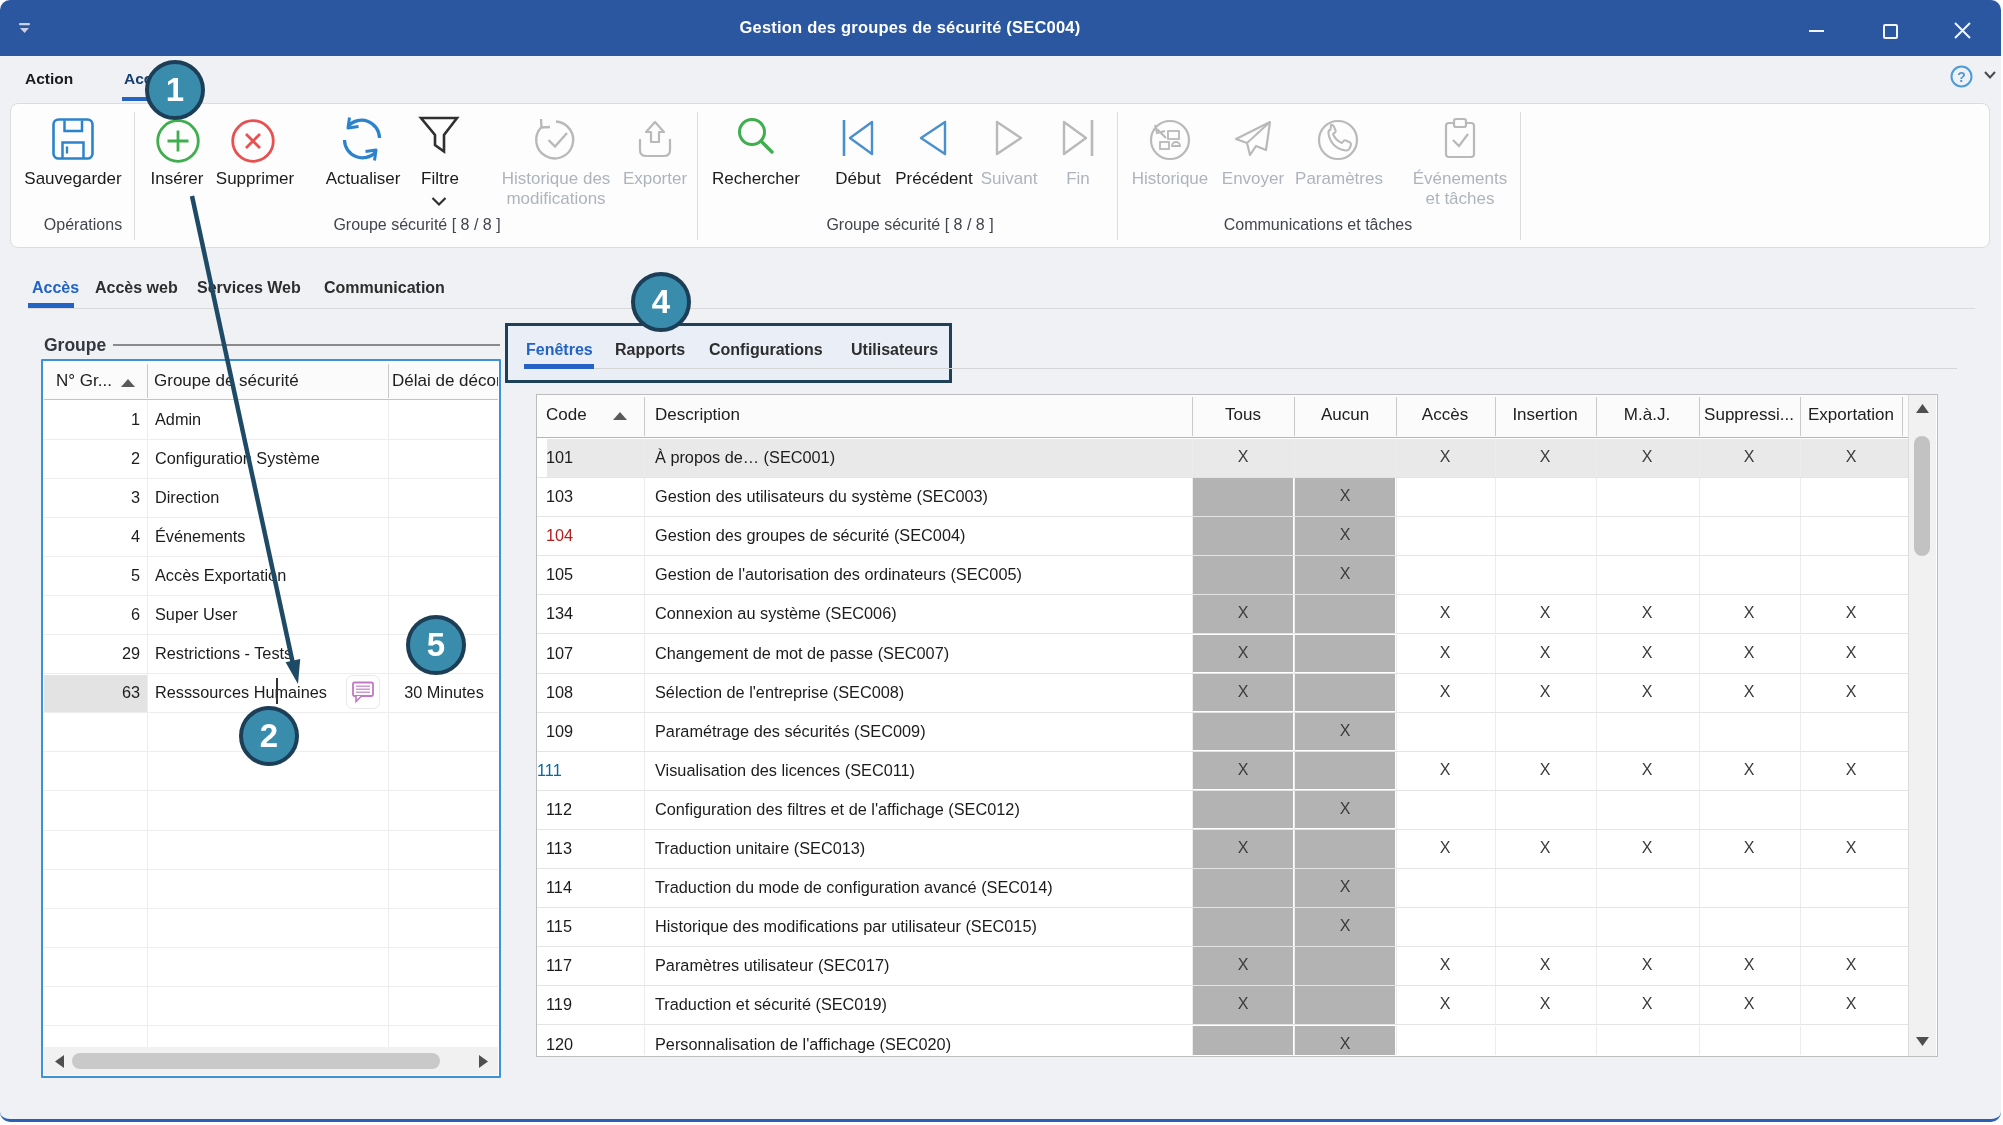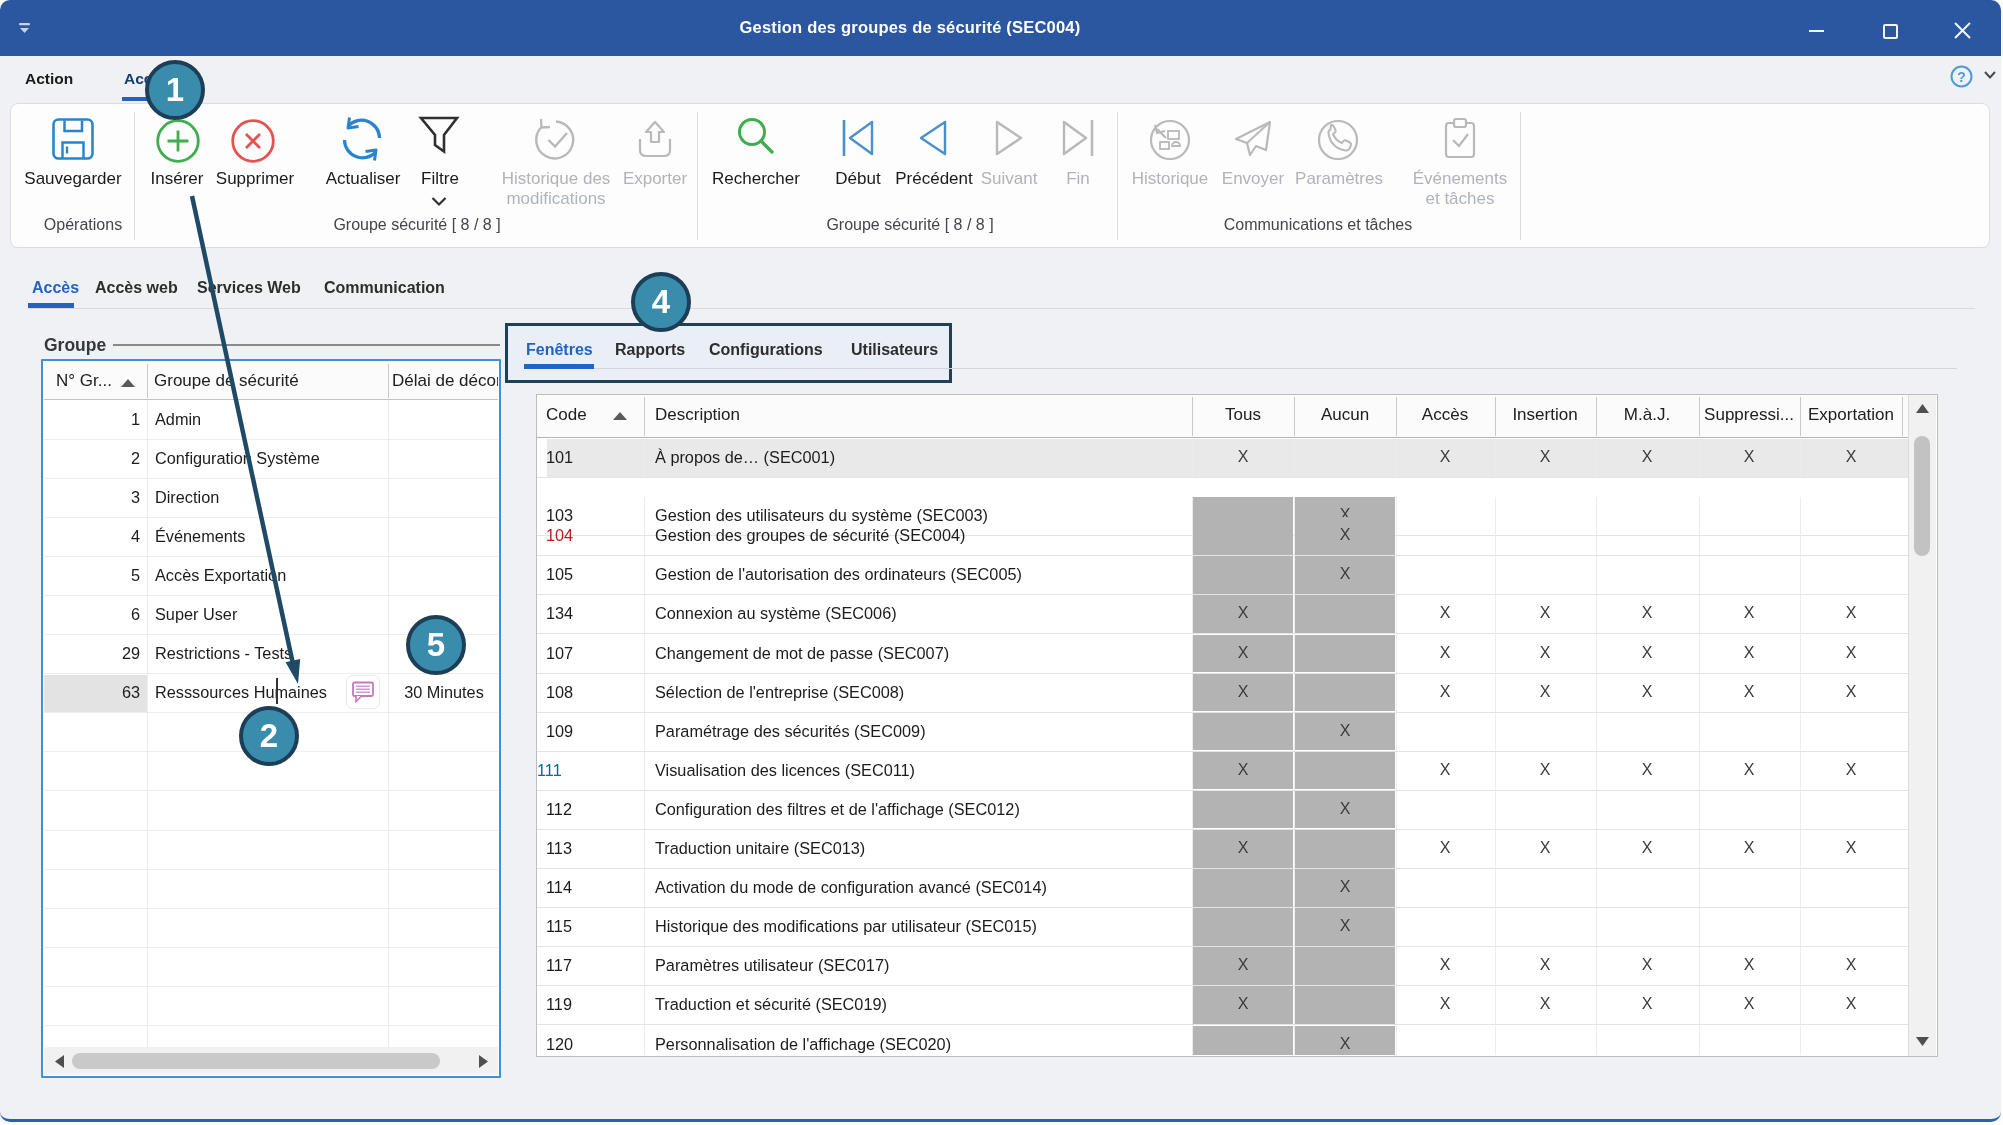--- a/index.html
+++ b/index.html
@@ -263,21 +263,21 @@
 <div class="abs" style="left:1263px;top:0;width:1px;height:100%;background:#ececec"></div>
 <div class="abs" style="left:9px;top:9px;font-size:16.3px;color:#1c1c1c">101</div>
 <div class="abs" style="left:118px;top:9px;font-size:16.3px;color:#1c1c1c;white-space:nowrap">À propos de… (SEC001)</div>
 <div class="cell-x" style="left:706px;top:9px">X</div>
 <div class="cell-x" style="left:908px;top:9px">X</div>
 <div class="cell-x" style="left:1008px;top:9px">X</div>
 <div class="cell-x" style="left:1110px;top:9px">X</div>
 <div class="cell-x" style="left:1212px;top:9px">X</div>
 <div class="cell-x" style="left:1314px;top:9px">X</div>
 </div>
-<div class="abs" style="left:0;top:39.1px;width:1371px;height:39.1px;border-bottom:1px solid #e4e4e4;box-sizing:border-box;margin-top:19px;">
+<div class="abs" style="left:0;top:39.1px;width:1371px;height:39.1px;border-bottom:1px solid #e4e4e4;box-sizing:border-box;">
 <div class="abs" style="left:107px;top:0;width:1px;height:100%;background:#ececec"></div>
 <div class="abs" style="left:655px;top:0;width:1px;height:100%;background:#ececec"></div>
 <div class="abs" style="left:757px;top:0;width:1px;height:100%;background:#ececec"></div>
 <div class="abs" style="left:859px;top:0;width:1px;height:100%;background:#ececec"></div>
 <div class="abs" style="left:958px;top:0;width:1px;height:100%;background:#ececec"></div>
 <div class="abs" style="left:1059px;top:0;width:1px;height:100%;background:#ececec"></div>
 <div class="abs" style="left:1162px;top:0;width:1px;height:100%;background:#ececec"></div>
 <div class="abs" style="left:1263px;top:0;width:1px;height:100%;background:#ececec"></div>
 <div class="gcell" style="left:656px;top:0;width:100px;height:37.6px"></div>
 <div class="gcell" style="left:758px;top:0;width:100px;height:37.6px"></div>
@@ -450,21 +450,21 @@
 <div class="abs" style="left:655px;top:0;width:1px;height:100%;background:#ececec"></div>
 <div class="abs" style="left:757px;top:0;width:1px;height:100%;background:#ececec"></div>
 <div class="abs" style="left:859px;top:0;width:1px;height:100%;background:#ececec"></div>
 <div class="abs" style="left:958px;top:0;width:1px;height:100%;background:#ececec"></div>
 <div class="abs" style="left:1059px;top:0;width:1px;height:100%;background:#ececec"></div>
 <div class="abs" style="left:1162px;top:0;width:1px;height:100%;background:#ececec"></div>
 <div class="abs" style="left:1263px;top:0;width:1px;height:100%;background:#ececec"></div>
 <div class="gcell" style="left:656px;top:0;width:100px;height:37.6px"></div>
 <div class="gcell" style="left:758px;top:0;width:100px;height:37.6px"></div>
 <div class="abs" style="left:9px;top:9px;font-size:16.3px;color:#1c1c1c">114</div>
-<div class="abs" style="left:118px;top:9px;font-size:16.3px;color:#1c1c1c;white-space:nowrap">Activation du mode de configuration avancé (SEC014)</div>
+<div class="abs" style="left:118px;top:9px;font-size:16.3px;color:#1c1c1c;white-space:nowrap">Traduction du mode de configuration avancé (SEC014)</div>
 <div class="cell-x" style="left:808px;top:9px">X</div>
 </div>
 <div class="abs" style="left:0;top:469.2px;width:1371px;height:39.1px;border-bottom:1px solid #e4e4e4;box-sizing:border-box;">
 <div class="abs" style="left:107px;top:0;width:1px;height:100%;background:#ececec"></div>
 <div class="abs" style="left:655px;top:0;width:1px;height:100%;background:#ececec"></div>
 <div class="abs" style="left:757px;top:0;width:1px;height:100%;background:#ececec"></div>
 <div class="abs" style="left:859px;top:0;width:1px;height:100%;background:#ececec"></div>
 <div class="abs" style="left:958px;top:0;width:1px;height:100%;background:#ececec"></div>
 <div class="abs" style="left:1059px;top:0;width:1px;height:100%;background:#ececec"></div>
 <div class="abs" style="left:1162px;top:0;width:1px;height:100%;background:#ececec"></div>

